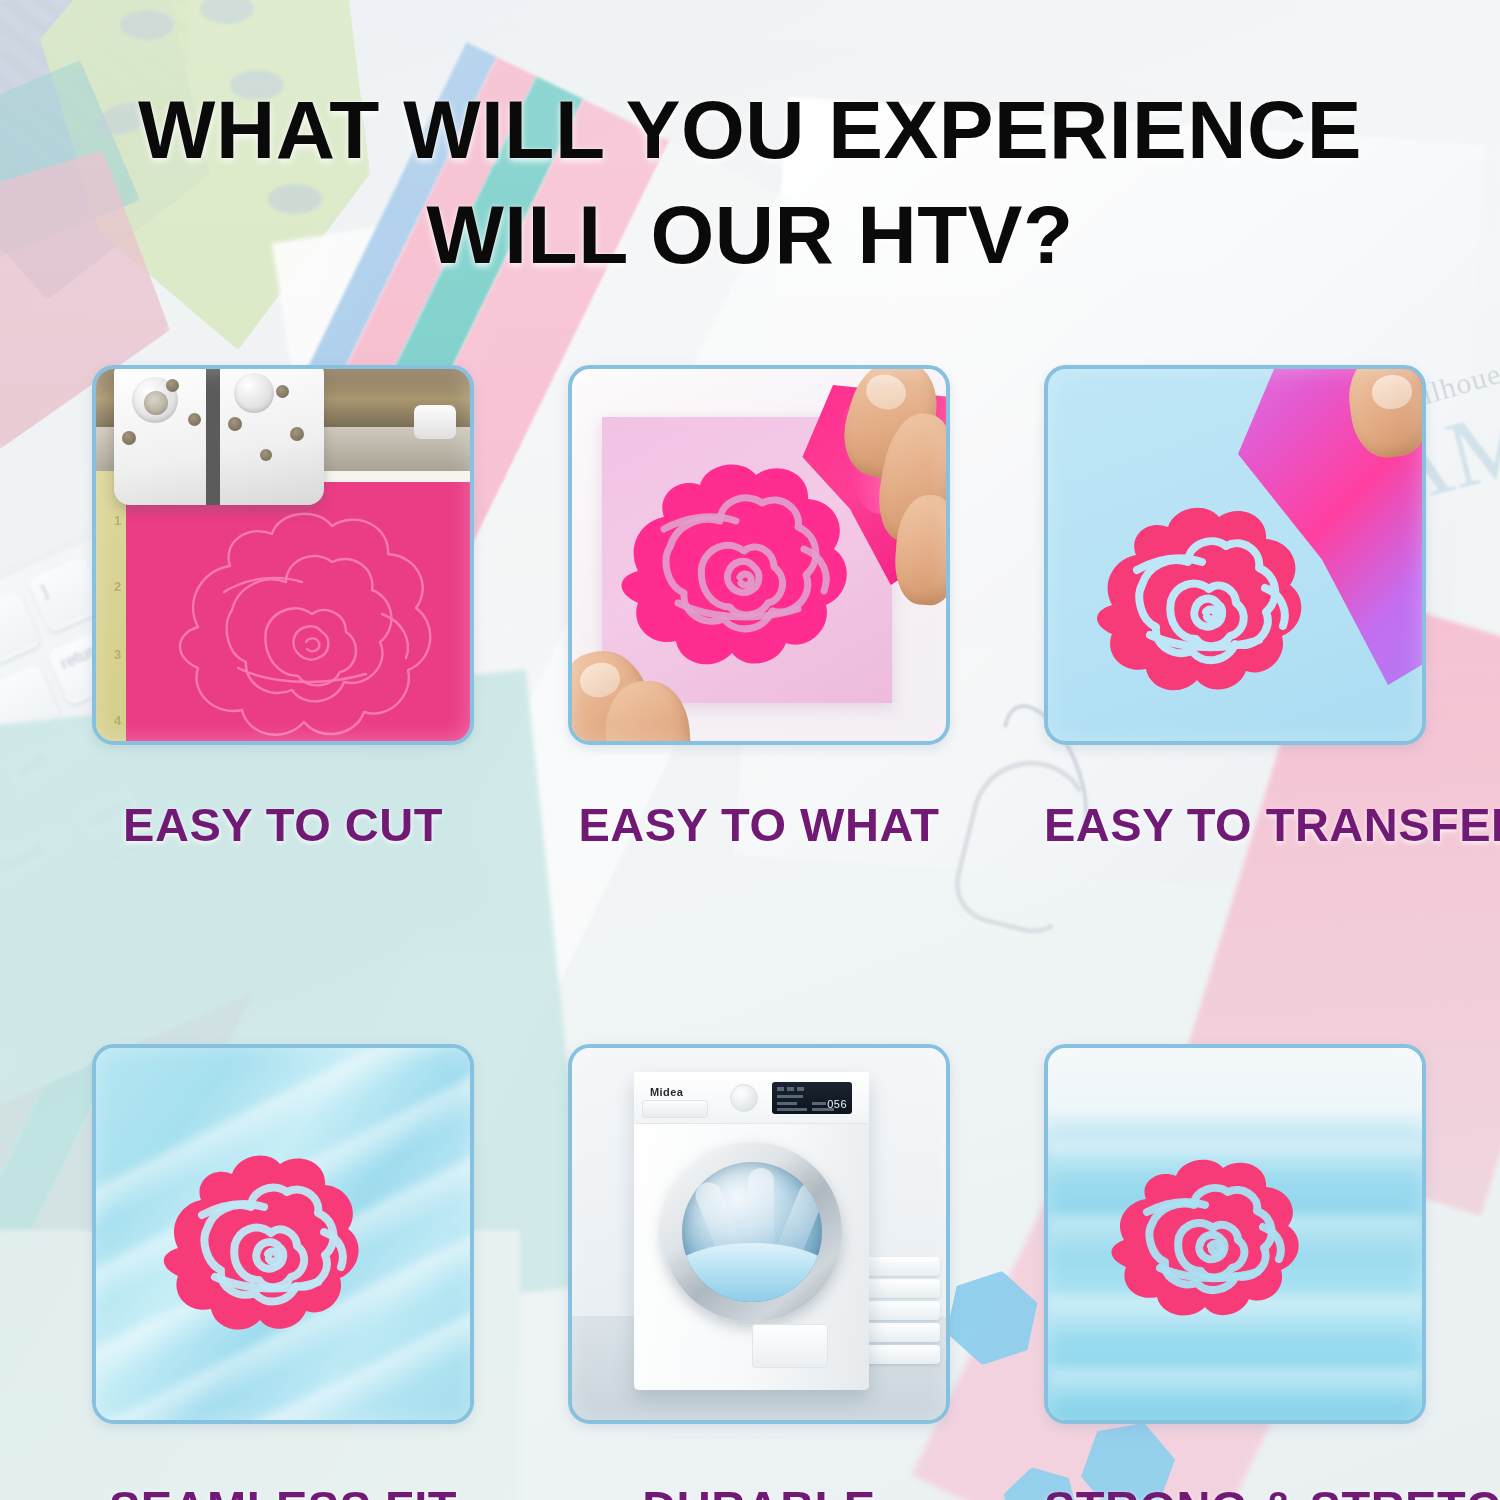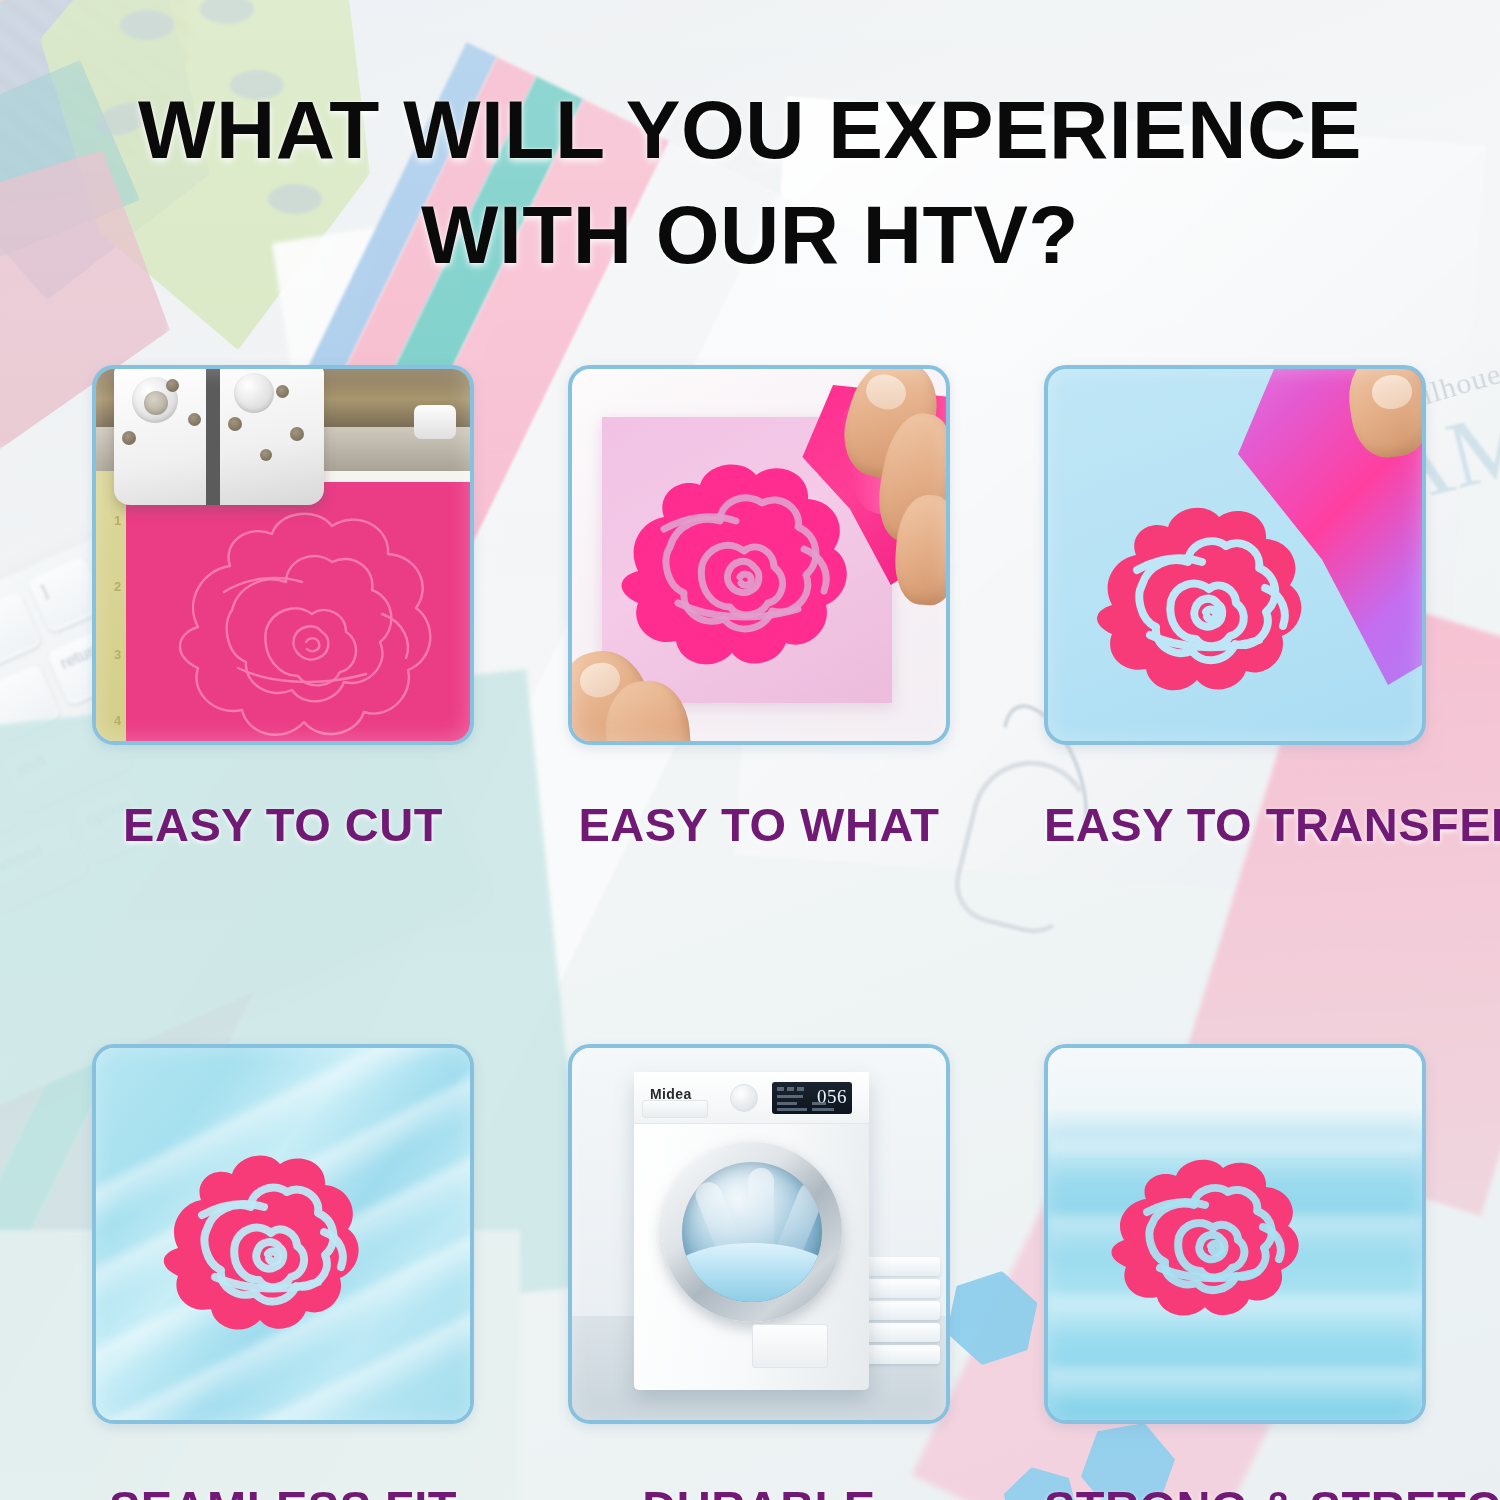--- a/index.html
+++ b/index.html
@@ -316,43 +316,43 @@
     background:linear-gradient(100deg,#ffffff 0%,#f7f9fa 55%,#e6eaed 100%);
     border-radius:5px;
     box-shadow:0 10px 20px rgba(110,130,145,.3);
   }
   .t5 .panel {
     position:absolute; left:0; right:0; top:0; height:52px;
     background:linear-gradient(180deg,#ffffff,#f1f4f6);
     border-bottom:1px solid #e2e7ea;
   }
   .t5 .brand {
-    position:absolute; left:16px; top:14px; font-size:14px; color:#2a2a2a;
+    position:absolute; left:16px; top:14px; font-size:11px; color:#2a2a2a;
     font-weight:bold; letter-spacing:.4px;
   }
   .t5 .drawer {
     position:absolute; left:8px; top:28px; width:66px; height:18px;
     background:linear-gradient(180deg,#fbfcfd,#e9edf0);
     border-radius:3px; border:1px solid #e0e5e8;
   }
   .t5 .dial {
     position:absolute; left:96px; top:12px; width:28px; height:28px;
     border-radius:50%;
     background:radial-gradient(circle at 38% 32%,#ffffff,#e3e8eb 65%,#cfd6da);
     border:1px solid #dbe1e5;
   }
   .t5 .lcd {
     position:absolute; left:138px; top:10px; width:80px; height:32px;
     background:linear-gradient(180deg,#1b2430,#0d141c);
     border-radius:3px;
   }
   .t5 .lcd .num {
-    position:absolute; right:5px; top:4px;
-    font-family:Liberation Serif, serif;
-    font-size:19px; color:#eaf4ff; letter-spacing:.5px;
+    position:absolute; right:5px; top:16px;
+    font-family:Liberation Sans, sans-serif;
+    font-size:11px; color:#eaf4ff; letter-spacing:.5px;
   }
   .t5 .lcd i {
     position:absolute; display:block; background:#6f8196; opacity:.75;
   }
   .t5 .door {
     position:absolute; left:28px; top:70px; width:180px; height:180px;
     border-radius:50%;
     background:linear-gradient(140deg,#fafbfc 0%,#dfe4e8 35%,#aeb8c0 55%,#cfd6dc 78%,#9aa5ad 100%);
     box-shadow:0 6px 14px rgba(100,115,128,.35);
   }
@@ -474,21 +474,21 @@
     <div class="hex" style="left:72px;  top:196px; transform:rotate(-14deg); width:78px;height:78px;"></div>
   </div>
 
   <div class="bg-soften"></div>
 </div>
 
 <div id="fg">
 
   <div class="headline">
     <div>WHAT WILL YOU EXPERIENCE</div>
-    <div>WITH OUR HTV?</div>
+    <div>WILL OUR HTV?</div>
   </div>
 
   <div class="grid">
 
     <div class="row row1">
 
       <div class="cell">
         <div class="tile t1">
           <div class="mat">
             <b style="top:52px;">1</b>

